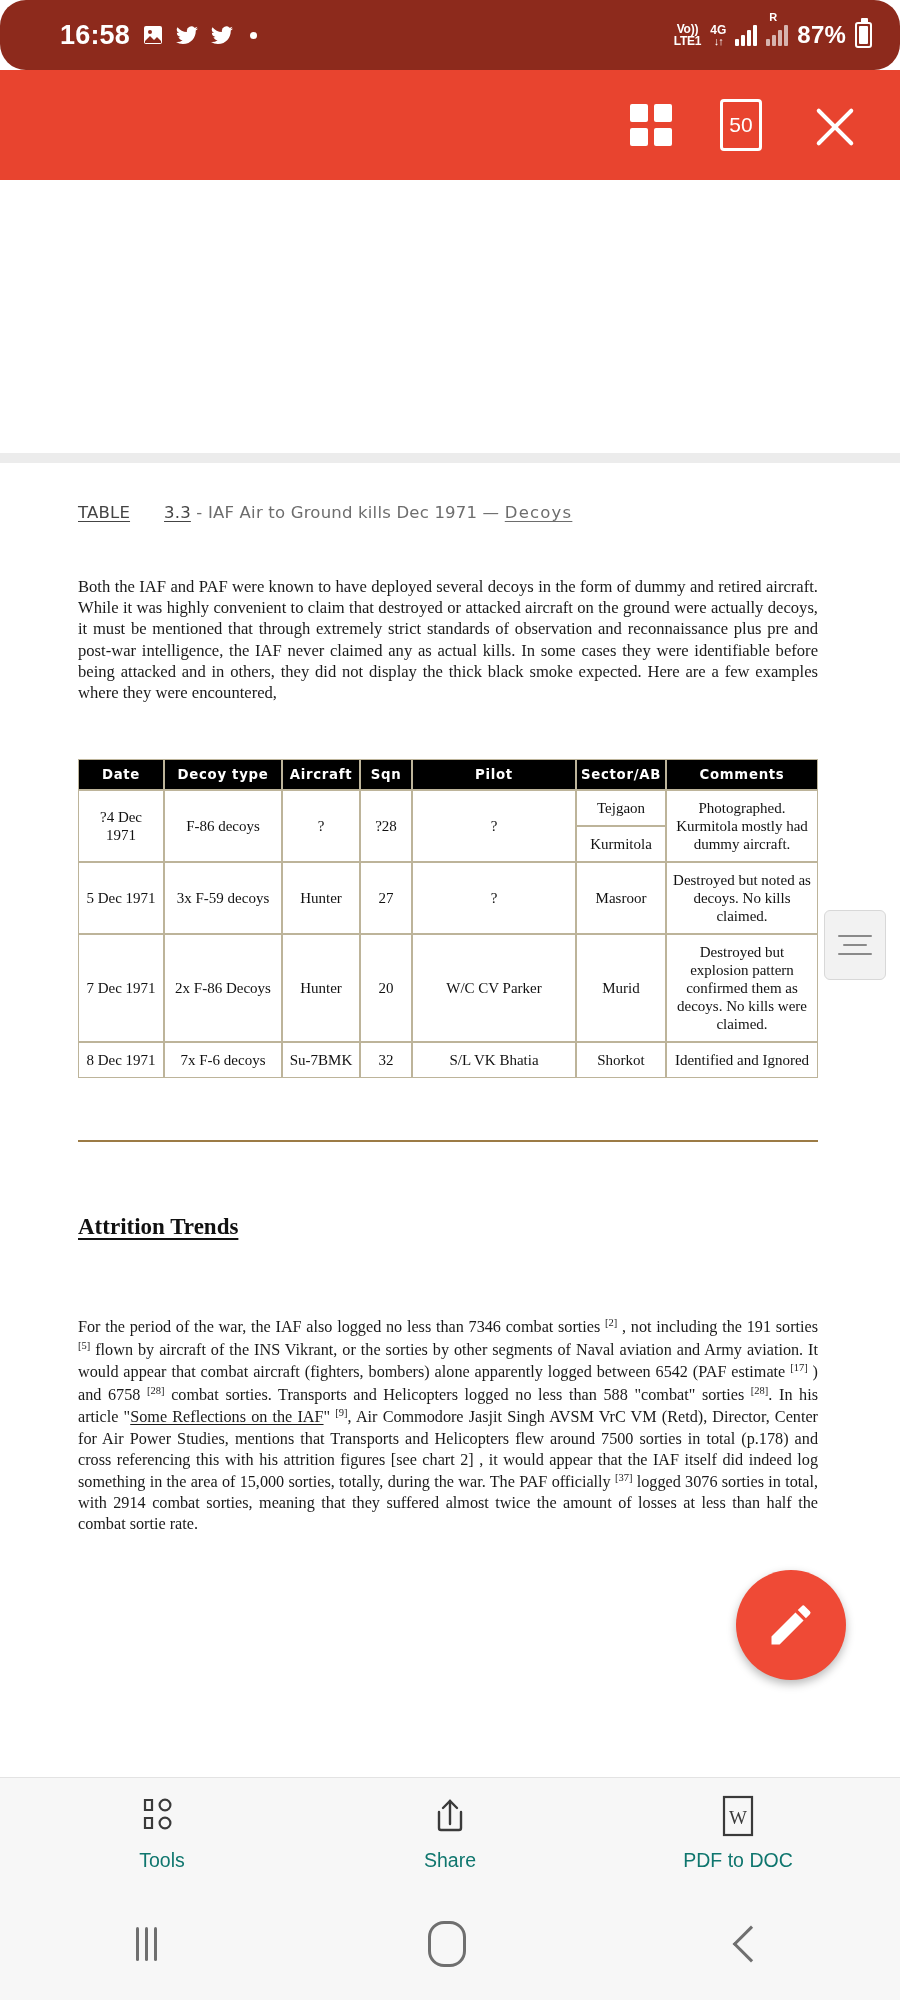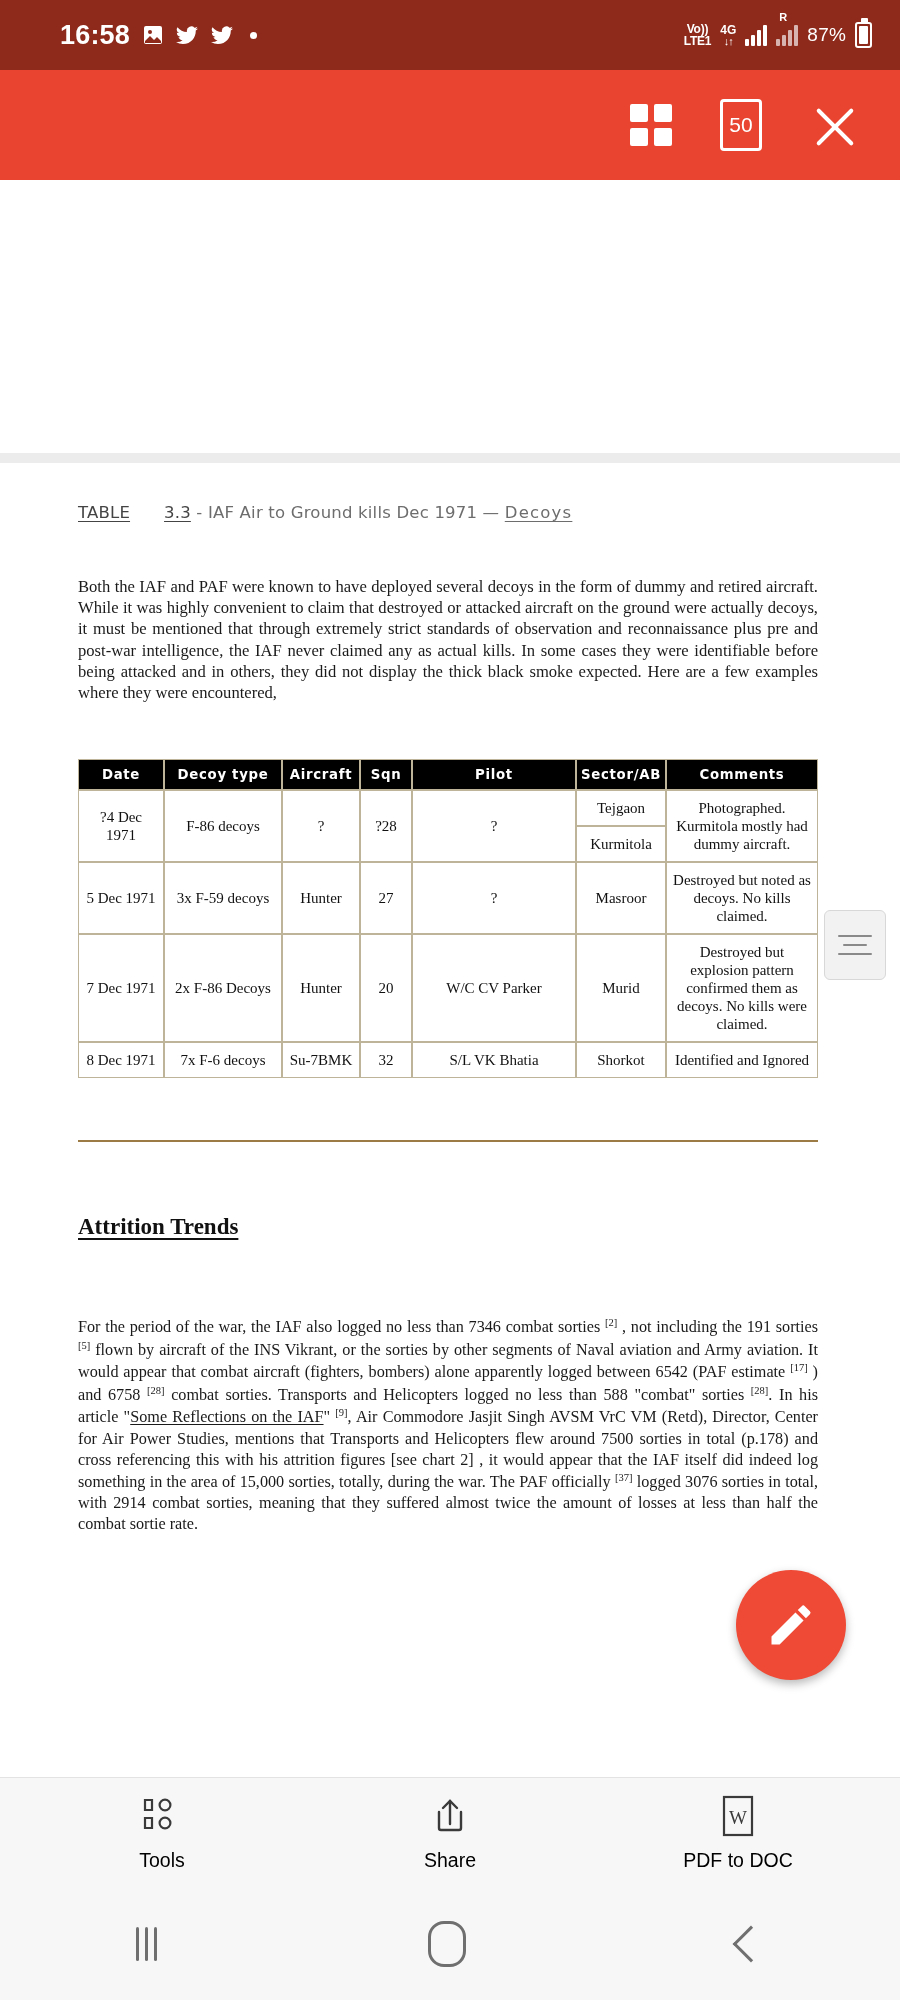--- a/index.html
+++ b/index.html
@@ -10,39 +10,40 @@
     overflow: hidden;
   }
   #app { position: relative; width: 900px; height: 2000px; background:#fff; }
 
   
   .status-bar {
     position: absolute; top:0; left:0; width:900px; height:70px;
     background:#8d2a1c; color:#fff;
     display:flex; align-items:center; justify-content:space-between;
     padding: 0 28px 0 60px;
+    border-radius: 26px;
   }
   .status-left { display:flex; align-items:center; gap:13px; }
   .status-clock { font-size:27px; font-weight:600; letter-spacing:.2px; line-height:1; }
   .st-ico { display:inline-flex; align-items:center; justify-content:center; }
   .dot-ico { width:7px; height:7px; background:#fff; border-radius:50%; display:inline-block; margin-left:4px;}
   .status-right { display:flex; align-items:center; gap:9px; }
   .volte-block { display:flex; flex-direction:column; align-items:center; line-height:1.0; font-size:12px; font-weight:700; }
   .volte-block .l1 { letter-spacing:-.2px; }
   .volte-block .l2 { letter-spacing:-.2px; }
   .g4-block { display:flex; flex-direction:column; align-items:center; line-height:1.0; font-size:12px; font-weight:700;}
   .g4-block .arrows { font-size:11px; letter-spacing:-1px; }
   .bars { display:flex; align-items:flex-end; gap:2px; height:22px;}
   .bars i { display:block; width:4px; background:#fff; border-radius:1px; }
   .bars i:nth-child(1){height:7px;} .bars i:nth-child(2){height:11px;}
   .bars i:nth-child(3){height:16px;} .bars i:nth-child(4){height:21px;}
   .bars.faded i { background:rgba(255,255,255,.65); }
   .sim-r { position:relative; display:flex; align-items:flex-end; }
   .sim-r .rlabel { position:absolute; top:-13px; left:3px; font-size:11px; font-weight:700; }
-  .batt-pct { font-size:19px; font-weight:400; letter-spacing:.2px; }
+  .batt-pct { font-size:24px; font-weight:700; letter-spacing:.2px; }
   .batt { width:17px; height:26px; border:2.6px solid #fff; border-radius:3px; position:relative; }
   .batt:before{ content:""; position:absolute; top:-6px; left:4px; width:7px; height:4px; background:#fff; border-radius:1px 1px 0 0;}
   .batt:after{ content:""; position:absolute; inset:2px; background:#fff; border-radius:1px;}
 
   
   .app-bar {
     position:absolute; top:70px; left:0; width:900px; height:110px;
     background:#e8442f;
     display:flex; align-items:center; justify-content:flex-end; gap:48px;
     padding-right:40px;
@@ -148,21 +149,21 @@
   .side-handle i.short { width:24px; }
 
   
   .bottom-bar {
     position:absolute; top:1777px; left:0; width:900px; height:110px;
     background:#f7f7f7; border-top:1px solid #e3e3e3;
     display:flex; align-items:center; justify-content:space-around;
     padding: 0 18px;
   }
   .bb-item { display:flex; flex-direction:column; align-items:center; gap:11px; width:170px; }
-  .bb-label { font-size:19.5px; color:#000000; font-family:"Liberation Sans", sans-serif; white-space:nowrap;}
+  .bb-label { font-size:19.5px; color:#0f766e; font-family:"Liberation Sans", sans-serif; white-space:nowrap;}
   .bb-ico { height:44px; display:flex; align-items:center; justify-content:center; }
 
   .nav-bar {
     position:absolute; top:1887px; left:0; width:900px; height:113px;
     background:#f7f7f7;
     display:flex; align-items:center; justify-content:space-around;
   }
   .nav-recent { display:flex; gap:6px; }
   .nav-recent i { display:block; width:3px; height:34px; background:#6f6f6f; border-radius:2px; }
   .nav-home { width:38px; height:46px; border:3px solid #6f6f6f; border-radius:16px; }

